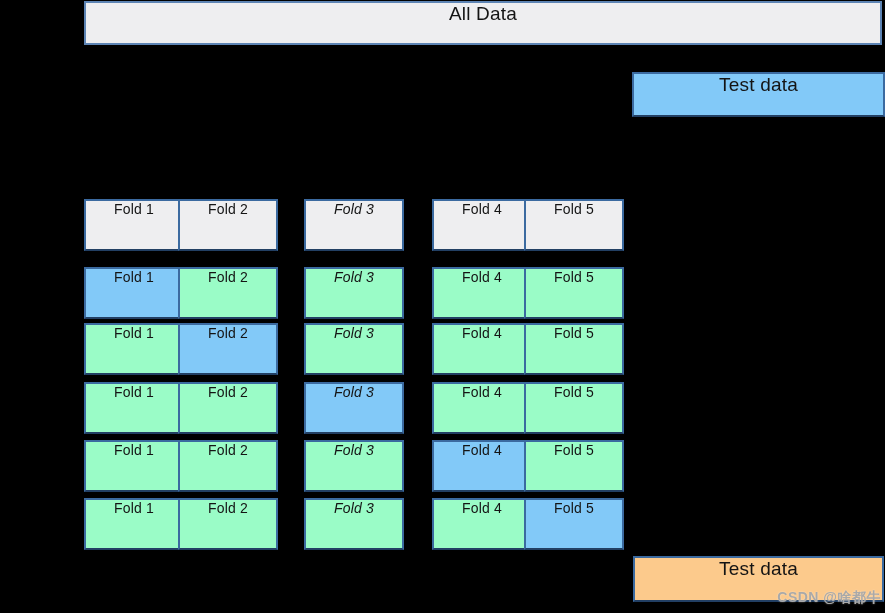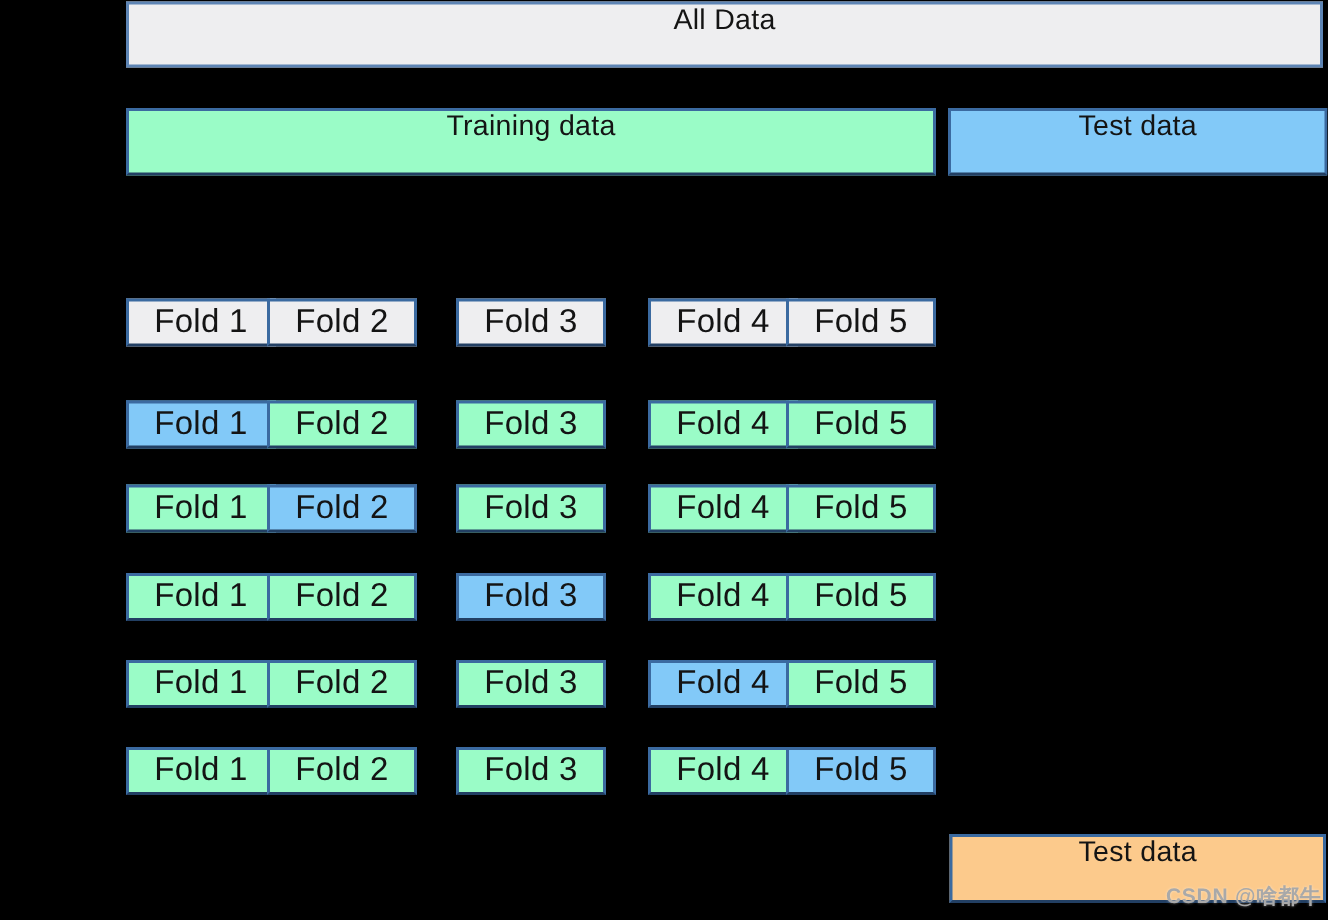--- a/index.html
+++ b/index.html
@@ -43,26 +43,26 @@
   .row {
     position: absolute;
     left: 84px;
     width: 540px;
     height: 40px;
   }
   .cell {
     position: absolute;
     top: 0;
     width: 100px;
-    height: 32px;
-    font-size: 22px;
+    height: 52px;
+    font-size: 14px;
   }
   .cell.c0 { left: 0px; }
   .cell.c1 { left: 94px; }
-  .cell.c2 { left: 220px; }
+  .cell.c2 { left: 220px; font-style: italic; }
   .cell.c3 { left: 348px; }
   .cell.c4 { left: 440px; }
   .cell.neutral { background: var(--gray, #eeeef0); }
   .cell.train   { background: var(--green, #9afcc7); }
   .cell.test    { background: var(--blue, #82c9f8); }
   .row-header { top: 199px; }
   .row-it1 { top: 267px; }
   .row-it2 { top: 323px; }
   .row-it3 { top: 382px; }
   .row-it4 { top: 440px; }
@@ -85,23 +85,20 @@
 </style>
 </head>
 <body>
 
 <div class="canvas">
 
   <div class="bar all-data">
     <span>All Data</span>
   </div>
 
-  <div class="bar training">
-    <span>Training data</span>
-  </div>
 
   <div class="bar test-top">
     <span>Test data</span>
   </div>
 
   <div class="row row-header">
     <div class="cell c0 neutral">
         <span>Fold 1</span>
       </div>
     <div class="cell c1 neutral">

